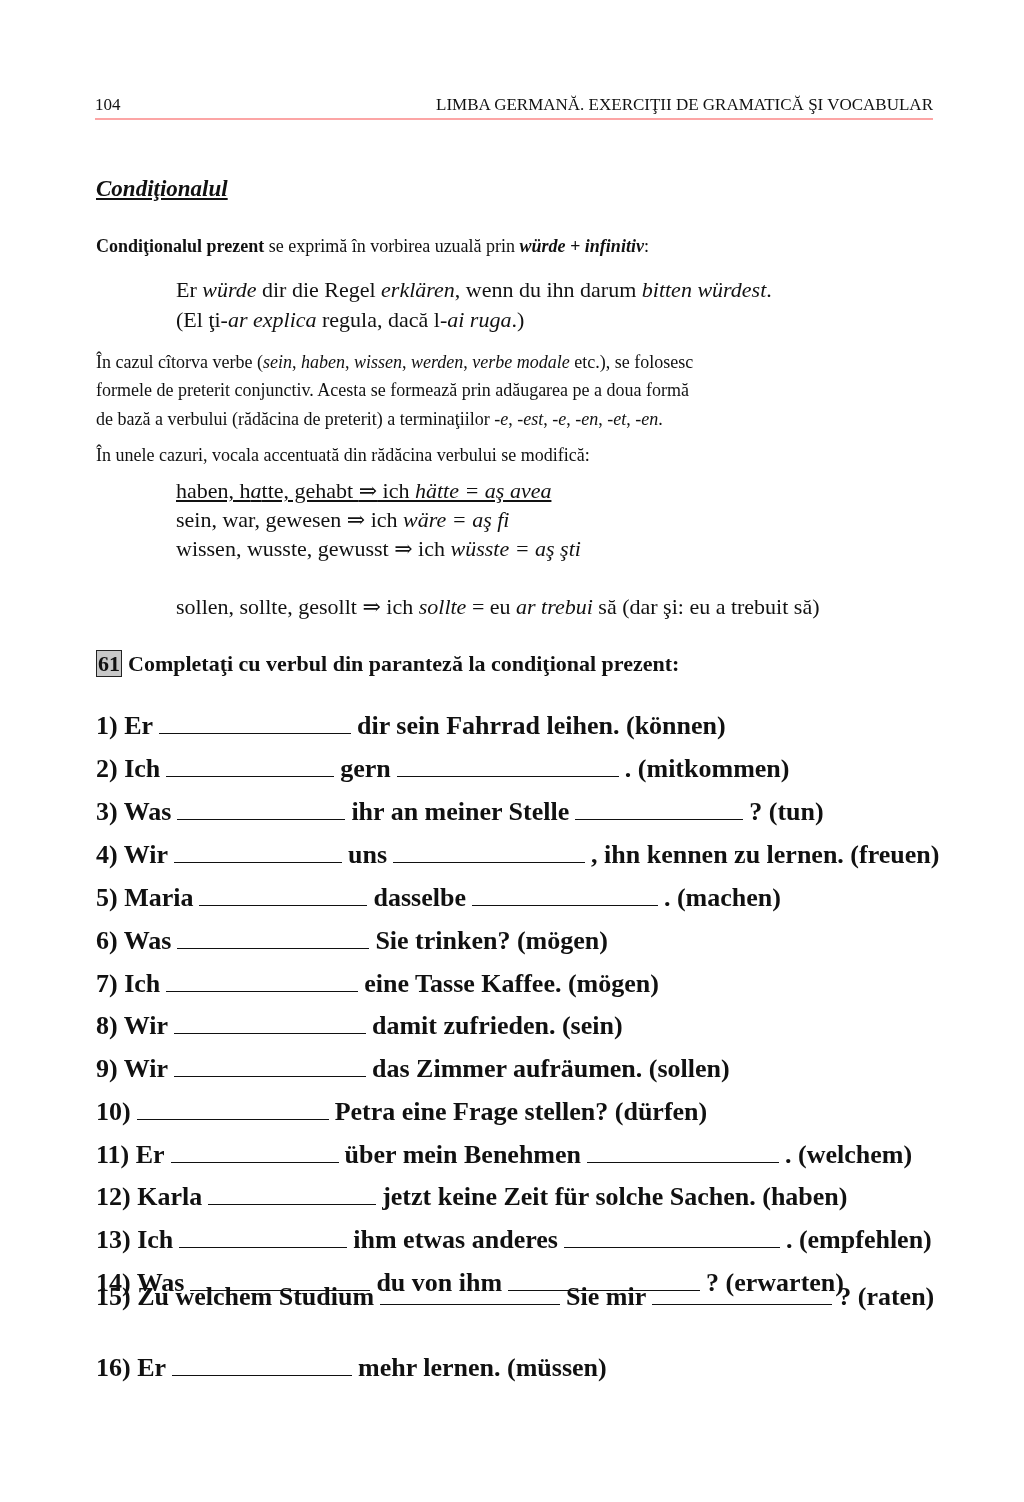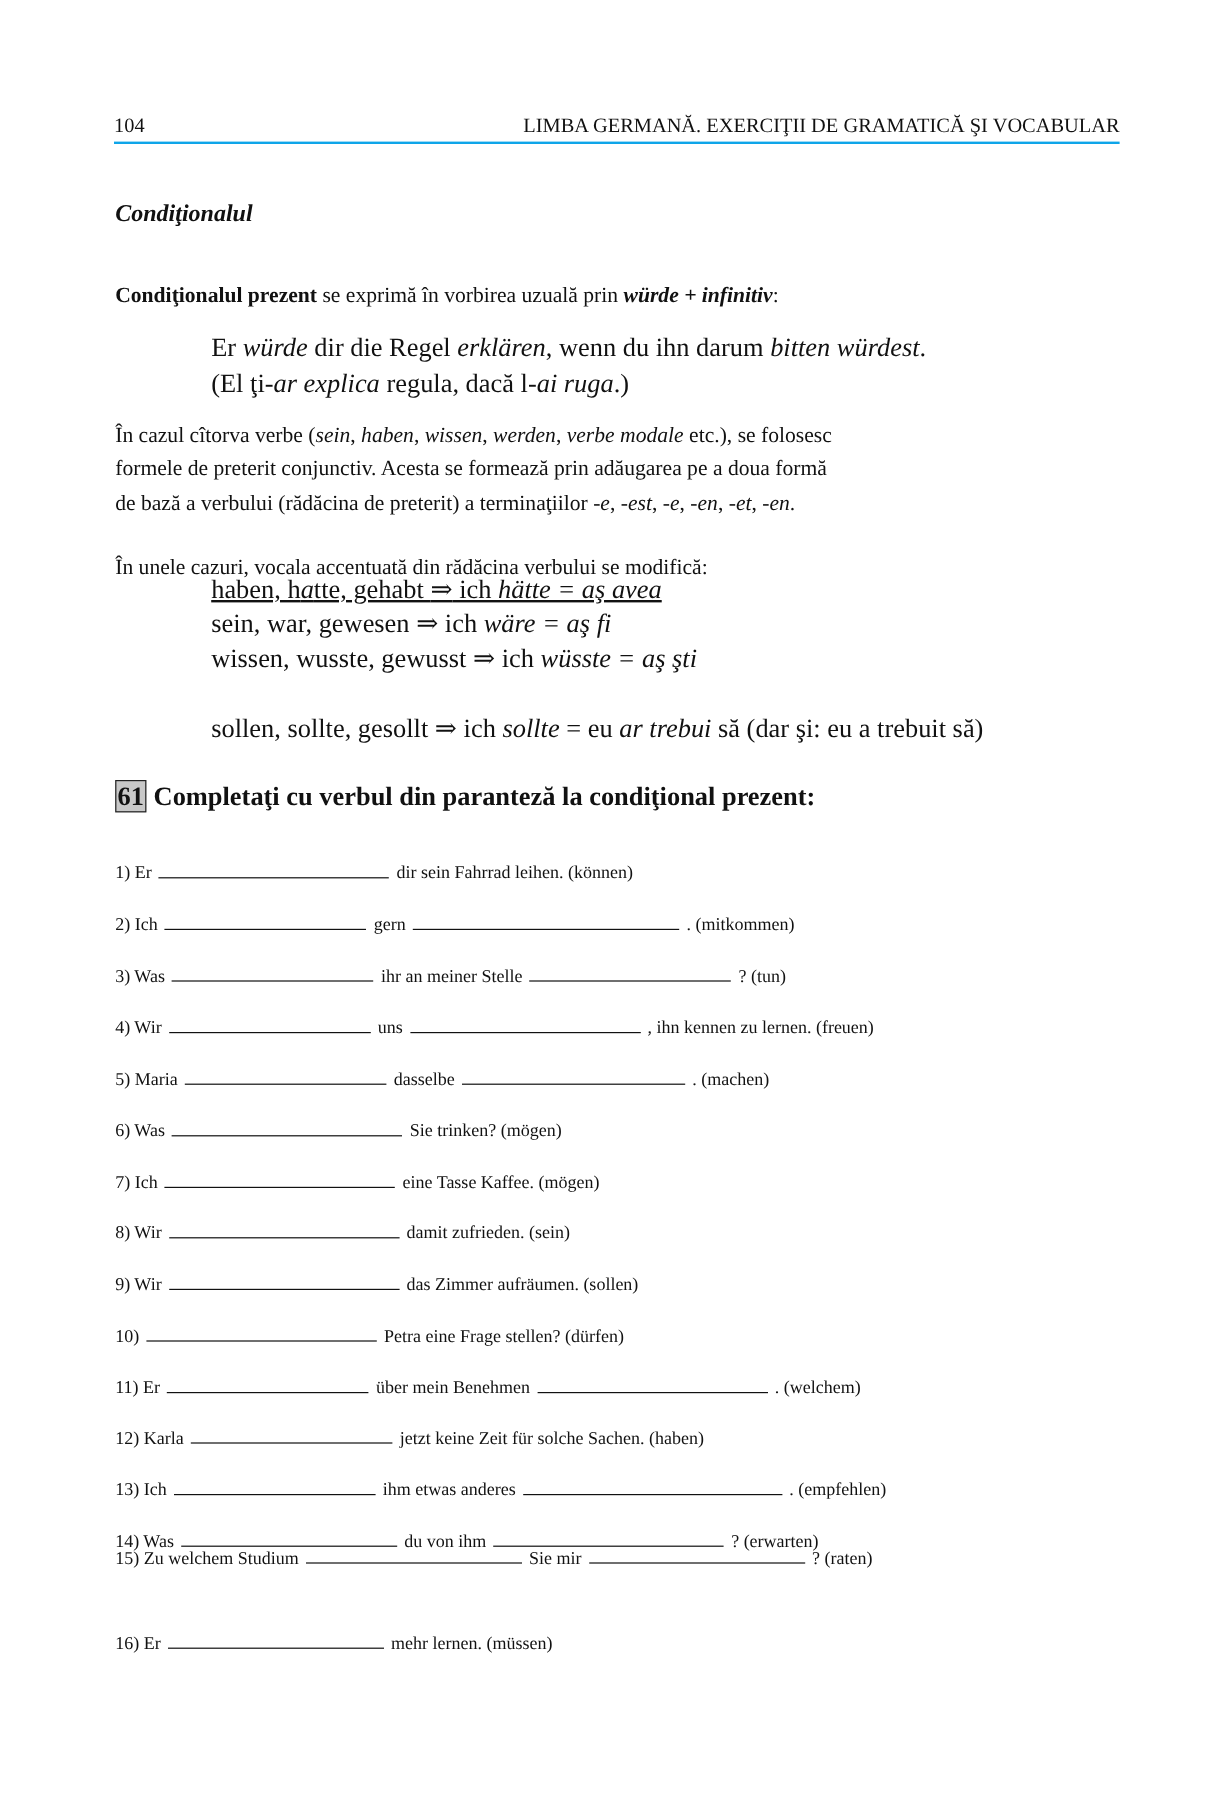--- a/index.html
+++ b/index.html
@@ -4,43 +4,43 @@
 <style>
   html, body { margin: 0; padding: 0; background: #ffffff; }
   body {
     width: 1024px; height: 1502px; position: relative; overflow: hidden;
     font-family: "Liberation Serif", "DejaVu Serif", serif;
     color: #111111;
   }
   .page { position: absolute; left: 0; top: 0; width: 1024px; height: 1502px; }
   .running-head {
     position: absolute; left: 95px; top: 94px; width: 838px; height: 24px;
-    border-bottom: 2px solid #0ea5e9;
+    border-bottom: 2px solid #fca5a5;
     font-size: 17px; line-height: 22px;
   }
   .running-head .pg { position: absolute; left: 0; top: 0; }
   .running-head .ttl { position: absolute; right: 0; top: 0; letter-spacing: 0; }
   .section-title {
-    position: absolute; left: 96px; top: 158px;
-    font-size: 20px; font-weight: bold; font-style: italic; line-height: 40px;
+    position: absolute; left: 96px; top: 169px;
+    font-size: 23px; font-weight: bold; font-style: italic; line-height: 40px; text-decoration: underline;
   }
   .p { position: absolute; left: 96px; font-size: 18px; line-height: 29px; white-space: nowrap; }
   .ind { position: absolute; left: 176px; font-size: 22px; line-height: 29px; white-space: nowrap; }
   .b { font-weight: bold; }
   .i { font-style: italic; }
   .bi { font-weight: bold; font-style: italic; }
   .ex-head {
     position: absolute; left: 96px; top: 649px;
     font-size: 22px; line-height: 29px; font-weight: bold; white-space: nowrap;
   }
   .ex-num {
     display: inline-block; background: #c8c8c8; border: 1.5px solid #222;
     padding: 0 1px; line-height: 25px; margin-right: 6px; font-weight: bold;
   }
-  .item { position: absolute; left: 96px; font-size: 15px; line-height: 29px; white-space: nowrap; }
+  .item { position: absolute; left: 96px; font-size: 26px; line-height: 29px; white-space: nowrap; font-weight: bold; }
   .blank {
     display: inline-block; border-bottom: 1.5px solid #111; height: 20px;
     vertical-align: baseline; margin: 0 6px;
   }
 </style>
 </head>
 <body>
 
 <div class="page">
 
@@ -62,21 +62,21 @@
     <span>(El ţi-</span><span class="i">ar explica</span><span> regula, dacă l-</span><span class="i">ai ruga</span><span>.)</span>
   </div>
 
   <div class="p" style="top:348px;">
     <span>În cazul cîtorva verbe (</span><span class="i">sein</span><span>, </span><span class="i">haben</span><span>, </span><span class="i">wissen</span><span>, </span><span class="i">werden</span><span>, </span><span class="i">verbe modale</span><span> etc.), se folosesc</span>
   </div>
   <div class="p" style="top:376px;">formele de preterit conjunctiv. Acesta se formează prin adăugarea pe a doua formă</div>
   <div class="p" style="top:405px;">
     <span>de bază a verbului (rădăcina de preterit) a terminaţiilor </span><span class="i">-e</span><span>, </span><span class="i">-est</span><span>, </span><span class="i">-e</span><span>, </span><span class="i">-en</span><span>, </span><span class="i">-et</span><span>, </span><span class="i">-en</span><span>.</span>
   </div>
-  <div class="p" style="top:458px;font-family:Liberation Serif, serif;">În unele cazuri, vocala accentuată din rădăcina verbului se modifică:</div>
+  <div class="p" style="top:441px;font-family:Liberation Serif, serif;">În unele cazuri, vocala accentuată din rădăcina verbului se modifică:</div>
 
   <div class="ind" style="top:476px;text-decoration:underline;">
     <span>haben, h</span><span class="i">a</span><span>tte, gehabt </span><span>⇒</span><span> ich </span><span class="i">hätte = aş avea</span>
   </div>
   <div class="ind" style="top:505px;">
     <span>sein, war, gewesen </span><span>⇒</span><span> ich </span><span class="i">wäre = aş fi</span>
   </div>
   <div class="ind" style="top:534px;">
     <span>wissen, wusste, gewusst </span><span>⇒</span><span> ich </span><span class="i">wüsste = aş şti</span>
   </div>

